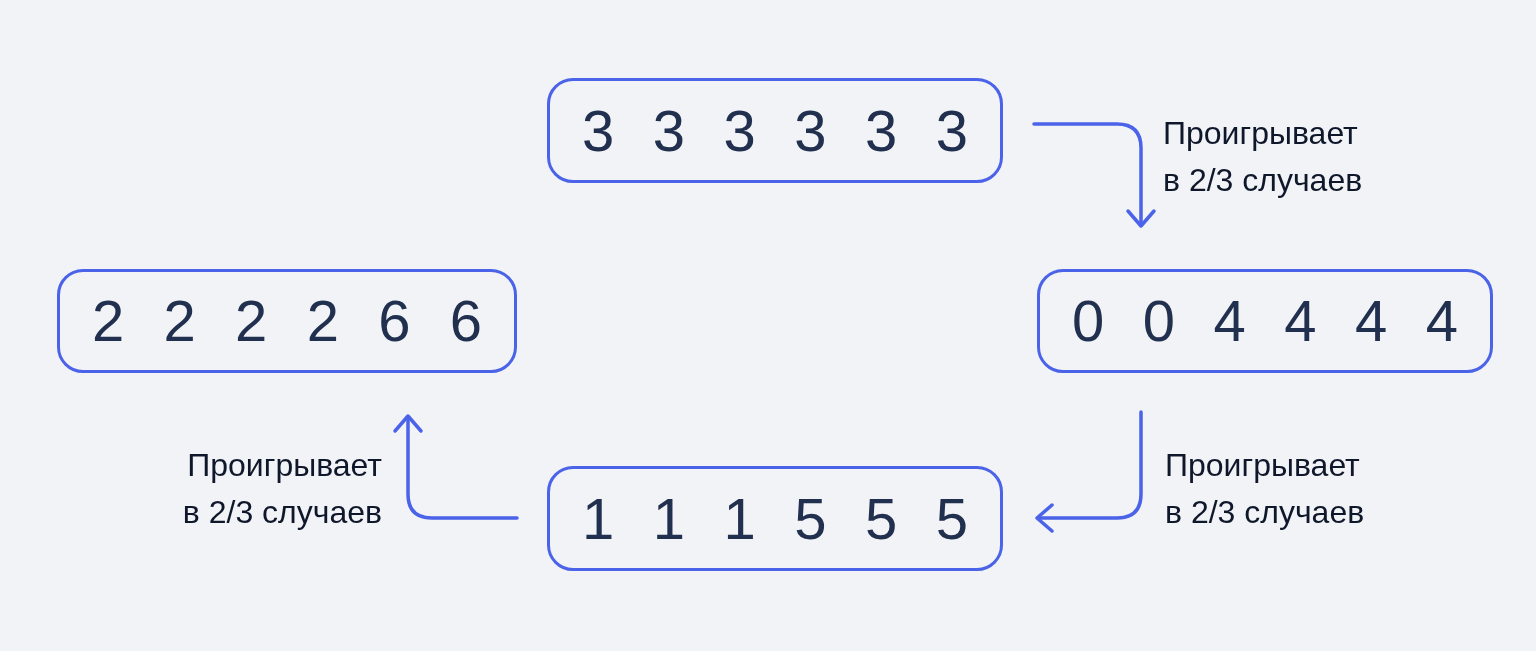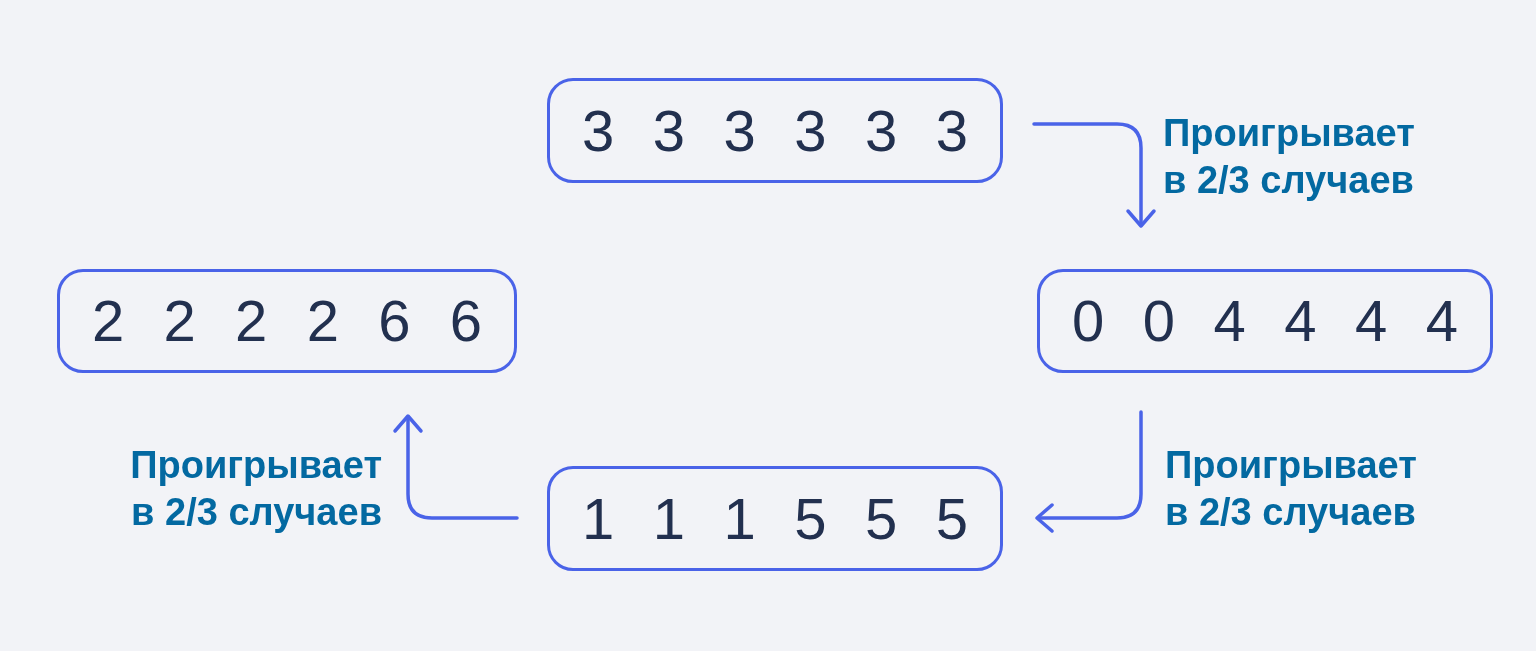--- a/index.html
+++ b/index.html
@@ -36,23 +36,23 @@
     letter-spacing: 0;
   }
 
   .die-top    { left: 547px;  top: 78px;  width: 456px; height: 105px; }
   .die-right  { left: 1037px; top: 269px; width: 456px; height: 104px; }
   .die-bottom { left: 547px;  top: 466px; width: 456px; height: 105px; }
   .die-left   { left: 57px;   top: 269px; width: 460px; height: 104px; }
 
   .arrow-label {
     position: absolute;
-    color: #0369a1;
-    font-size: 38px;
-    font-weight: 700;
+    color: #0f172a;
+    font-size: 32px;
+    font-weight: 400;
     line-height: 47px;
     white-space: nowrap;
   }
 
   .label-top-to-right   { left: 1163px; top: 110px; text-align: left; }
   .label-right-to-bottom{ left: 1165px; top: 442px; text-align: left; }
   .label-bottom-to-left { left: 82px;   top: 442px; width: 300px; text-align: right; }
 
   .arrows-svg {
     position: absolute;

